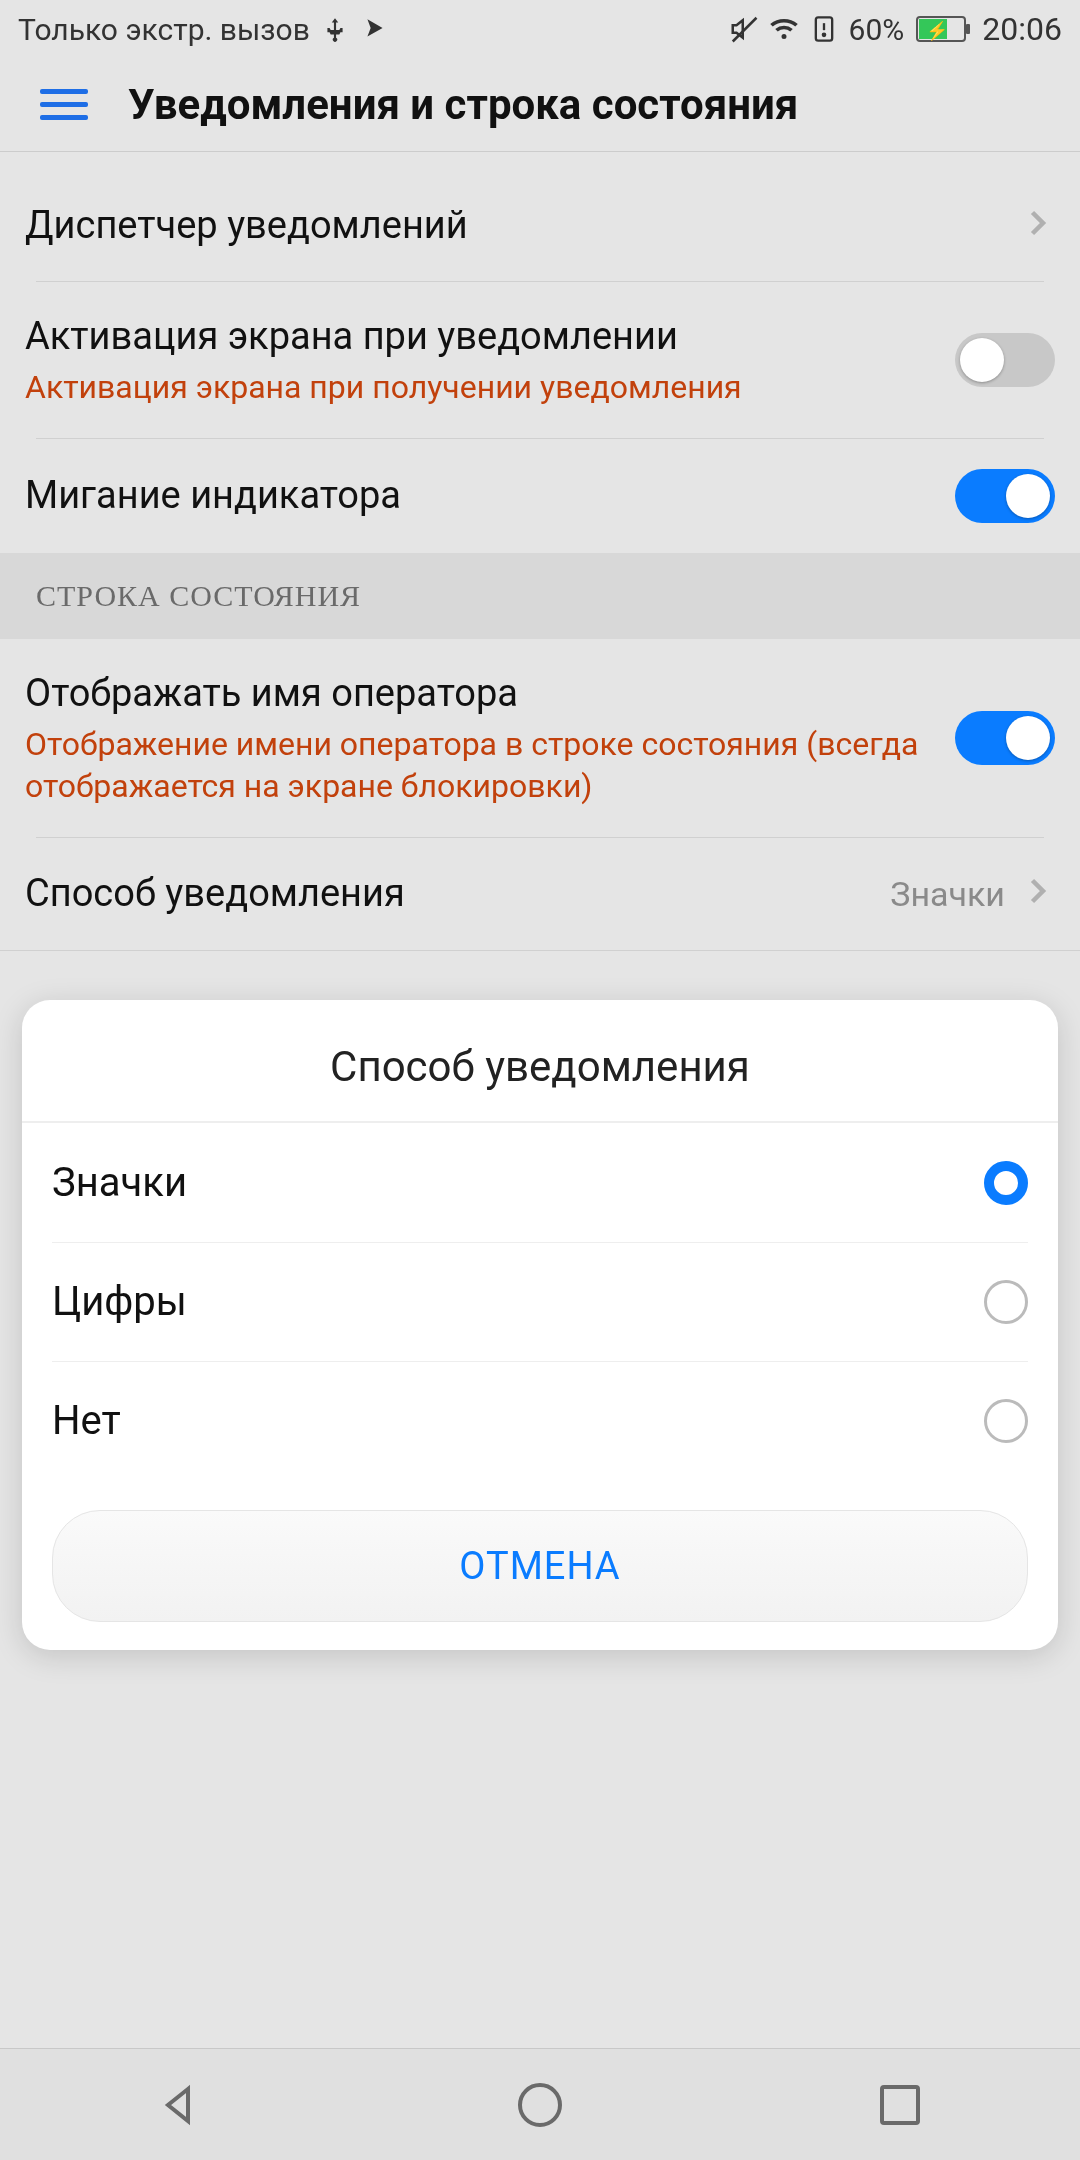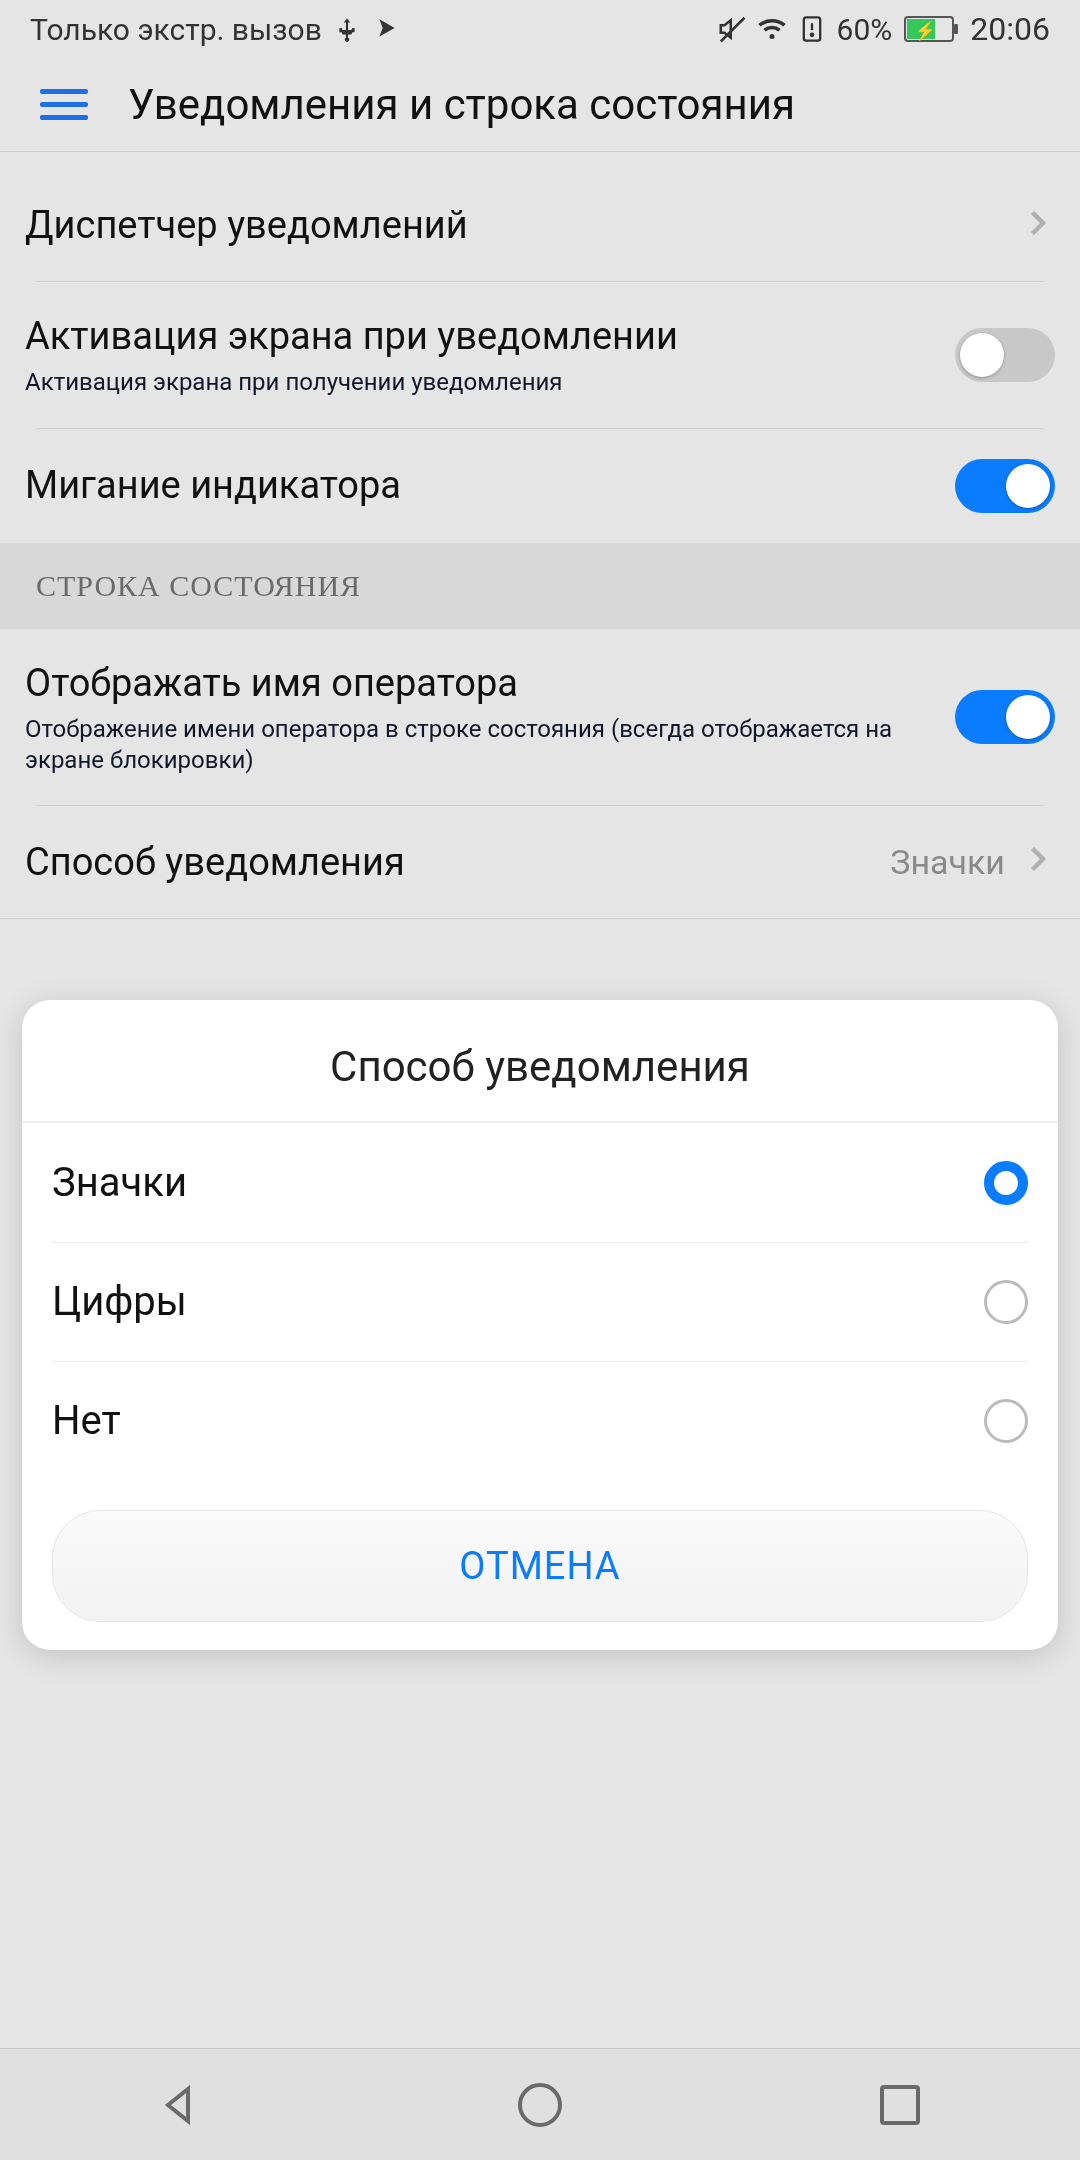--- a/index.html
+++ b/index.html
@@ -1,42 +1,42 @@
 <!DOCTYPE html>
 <html><head>
 <meta charset="utf-8">
 <style>
   * { box-sizing: border-box; margin: 0; padding: 0; }
   html, body { width: 1080px; height: 2160px; overflow: hidden; font-family: -apple-system, Roboto, "Helvetica Neue", Arial, sans-serif; }
   body { background: #e5e5e5; display: flex; flex-direction: column; }
 
   
-  .status-bar { height: 58px; background: #e5e5e5; display: flex; align-items: center; padding: 0 30px; color: #333; font-size: 30px; text-align: right; }
+  .status-bar { height: 58px; background: #e5e5e5; display: flex; align-items: center; padding: 0 18px; color: #333; font-size: 30px; text-align: right; }
   .status-left { display: flex; align-items: center; gap: 10px; }
   .status-right { margin-left: auto; display: flex; align-items: center; gap: 10px; font-size: 30px; }
   .status-right .time { font-size: 32px; margin-left: 6px; }
   .icon-svg { width: 30px; height: 30px; display: inline-flex; align-items: center; justify-content: center; }
   .battery-wrap { display: inline-flex; align-items: center; }
   .battery { width: 50px; height: 26px; border: 2px solid #555; border-radius: 4px; position: relative; margin-left: 2px; }
   .battery::after { content: ""; position: absolute; right: -6px; top: 6px; width: 4px; height: 10px; background: #555; border-radius: 1px;}
   .battery-fill { position: absolute; left: 1px; top: 1px; bottom: 1px; width: 60%; background: #34c759; }
   .battery-bolt { position:absolute; left:8px; top:2px; color:#0a6; font-size:18px; font-weight:bold;}
 
   
   .app-bar { height: 94px; background: #e5e5e5; display: flex; align-items: center; padding: 0 30px 0 40px; border-bottom: 1px solid #ccc; }
   .hamburger { width: 48px; height: 48px; display:flex; flex-direction:column; justify-content:center; gap:8px; margin-right: 40px; }
   .hamburger span { display:block; height:5px; background:#1e6ee6; border-radius:2px; width:48px;}
   .hamburger span:nth-child(1){ width:48px;}
   .hamburger span:nth-child(2){ width:48px;}
   .hamburger span:nth-child(3){ width:48px;}
-  .app-title { font-size: 42px; color: #111; font-weight: 400; }
+  .app-title { font-size: 42px; color: #111; font-weight: 700; }
   .row { background: #e5e5e5; padding: 30px 25px; display: flex; align-items: center; border-bottom: 1px solid #d0d0d0; margin: 0 0; }
   .row-text { flex: 1; }
   .row-title { font-size: 38px; color: #111; line-height: 1.3; }
-  .row-sub { font-size: 24px; color: #0f172a; margin-top: 6px; line-height: 1.3; }
+  .row-sub { font-size: 32px; color: #c2410c; margin-top: 6px; line-height: 1.3; }
   .row-value { font-size: 34px; color: #8a8a8a; margin-right: 14px; }
   .chevron { color: #b0b0b0; font-size: 44px; }
 
   .toggle { width: 100px; height: 54px; border-radius: 27px; position: relative; flex-shrink:0; }
   .toggle .knob { position: absolute; width: 44px; height: 44px; border-radius: 50%; background: #fff; top: 5px; box-shadow: 0 1px 3px rgba(0,0,0,.3);}
   .toggle.off { background: #c8c8c8; }
   .toggle.off .knob { left: 5px; }
   .toggle.on { background: #0a7cff; }
   .toggle.on .knob { right: 5px; }
 

